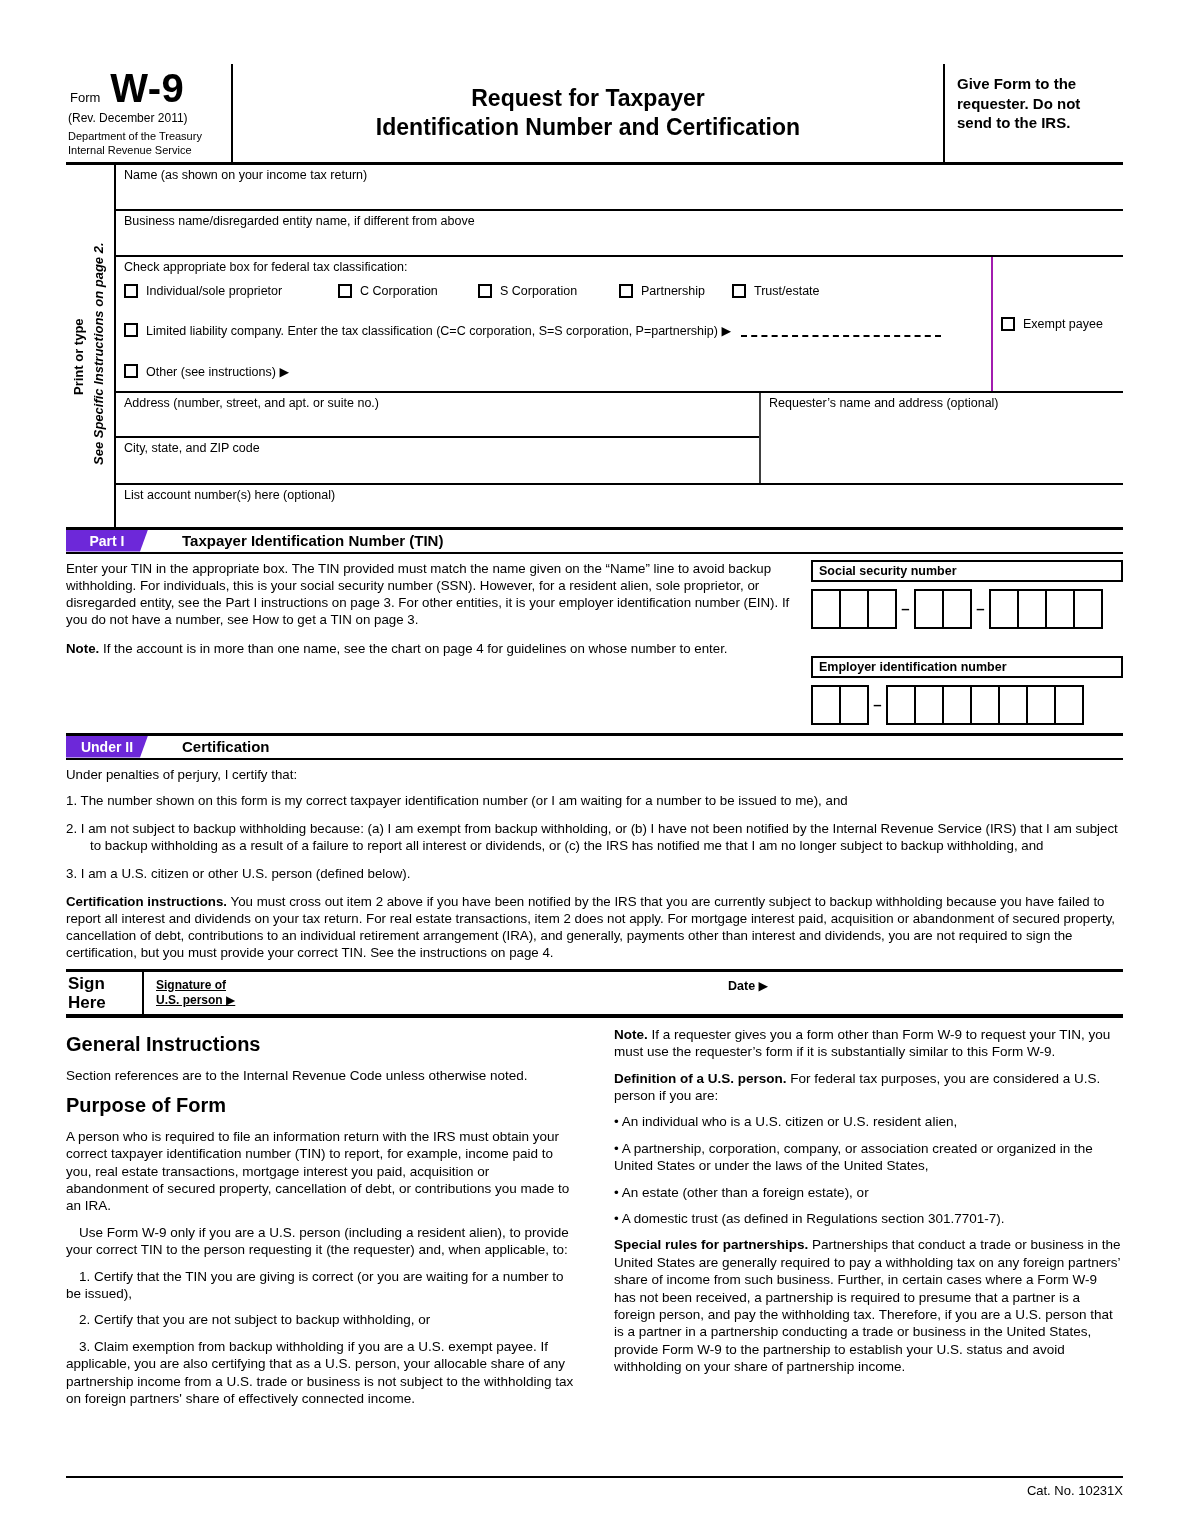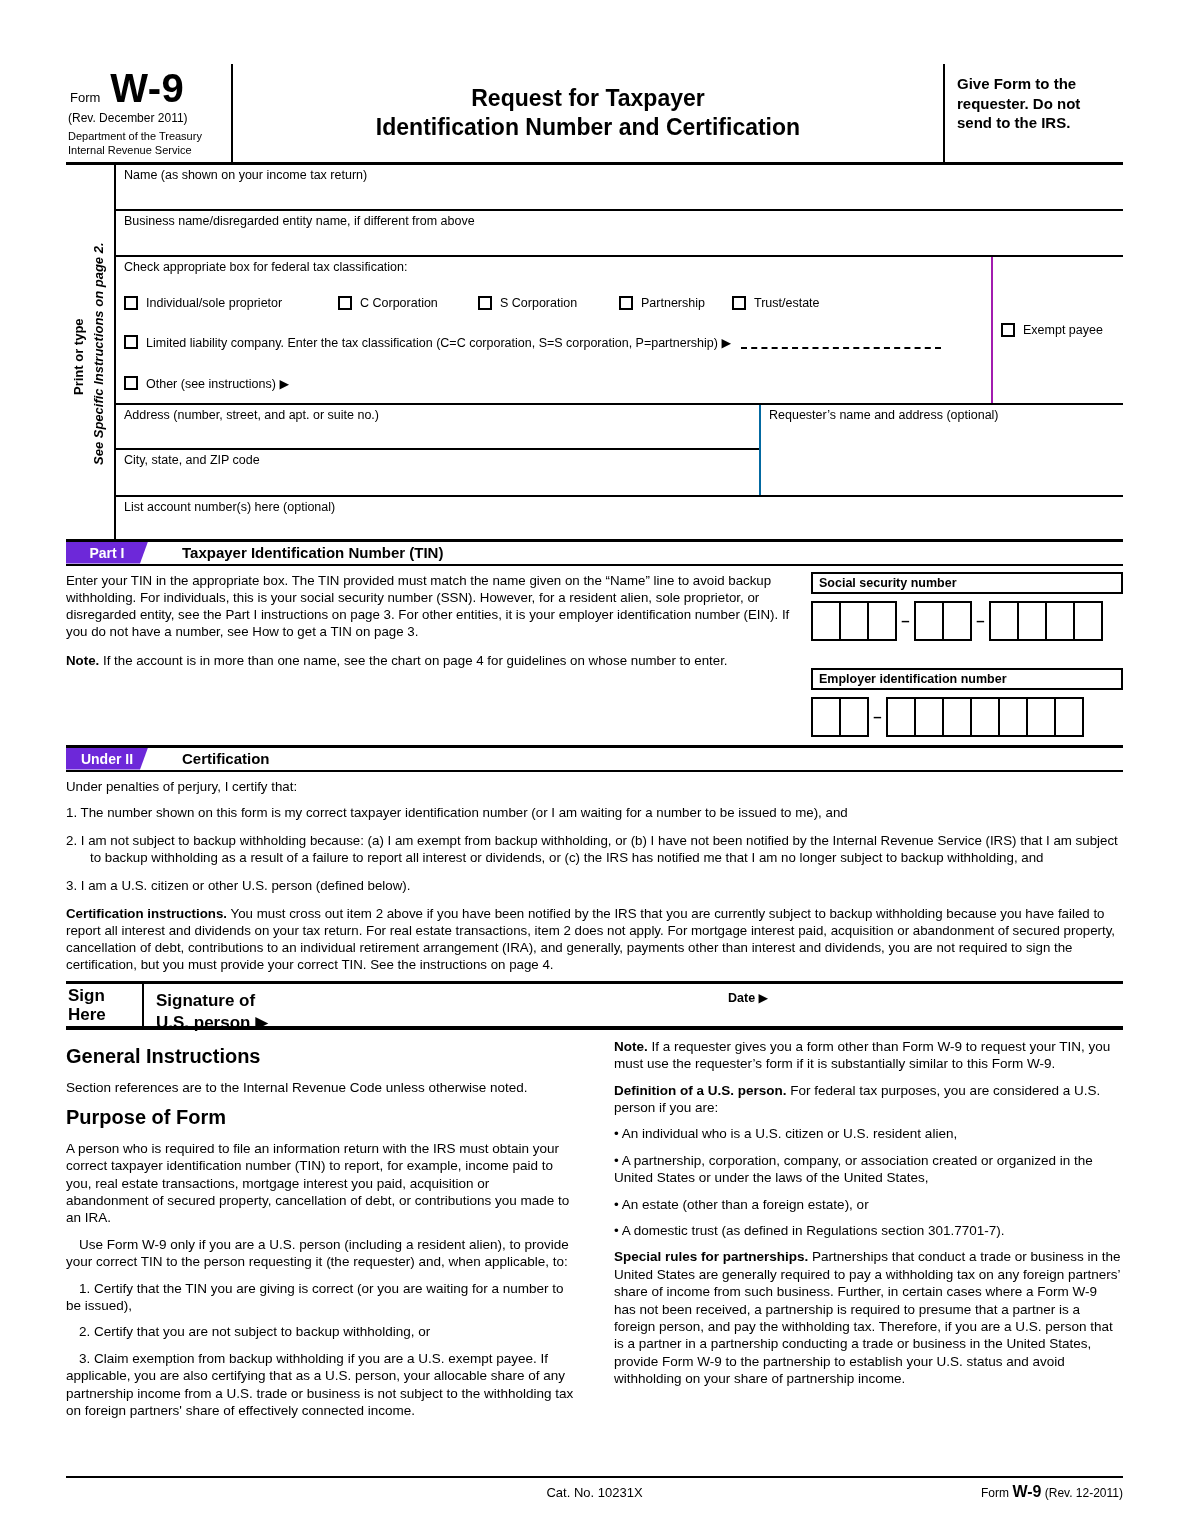--- a/index.html
+++ b/index.html
@@ -34,32 +34,32 @@
   .fields { flex:1; border-left:2px solid #000; }
   .frow { border-bottom:2px solid #000; padding:3px 8px; font-size:12.5px; }
   .row-input { height:46px; }
 
   .cls-block { display:flex; border-bottom:2px solid #000;gap:29px; }
   .cls-main { flex:1; padding:3px 8px 12px; }
   .exempt-cell { width:132px; border-left:2px solid #a21caf; display:flex; align-items:center;
                  gap:8px; padding:0 4px 0 8px; font-size:12.5px; }
   .cb { width:14px; height:14px; border:2px solid #000; display:inline-block; flex:none; background:#fff; }
   .cb-row { display:flex; align-items:center; font-size:12.5px; }
-  .cb-row1 { margin-top:22px; }
+  .cb-row1 { margin-top:10px; }
   .cb-item { display:flex; align-items:center; gap:8px; }
   .w1 { width:214px; } .w2 { width:140px; } .w3 { width:141px; } .w4 { width:113px; }
   .cb-llc { margin-top:25px; }
   .dash-line { flex:1; max-width:200px; border-bottom:2px dashed #000; height:14px; margin:0 2px 0 10px; }
   .cb-other { margin-top:26px; }
 
   .addr-block { display:flex; border-bottom:2px solid #000; }
   .addr-left { flex:1; display:flex; flex-direction:column; }
   .addr-row { height:45px; padding:3px 8px; font-size:12.5px; }
   .addr-row1 { border-bottom:2px solid #000; }
-  .requester-cell { width:364px; border-left:2px solid #0369a1; padding:3px 8px; font-size:12.5px; }
+  .requester-cell { width:364px; border-left:2px solid #404040; padding:3px 8px; font-size:12.5px; }
   .row-account { height:42px; border-bottom:0; }
 
   
   .part-bar { display:flex; align-items:center; border-bottom:2px solid #000; }
   .part-badge { background:#6d28d9; color:#fff; font-weight:700; font-size:14px;
                 width:82px; text-align:center; padding:3px 0;
                 clip-path:polygon(0 0,100% 0,calc(100% - 8px) 100%,0 100%); }
   .part-title { font-weight:700; font-size:15px; margin-left:34px; }
 
   
@@ -79,21 +79,21 @@
   .p2-wrap { border-bottom:3px solid #000; padding:5px 0 2px; font-size:13.3px; line-height:1.28; }
   .p2-intro { margin:1px 0 9px; }
   .p2-item { padding-left:24px; text-indent:-24px; margin:0 0 11px; }
   .p2-cert { margin:1px 0 6px; }
 
   
   .sign-row { display:flex; border-bottom:4px solid #000; height:46px; }
   .sign-here { width:78px; border-right:2px solid #000; font-size:17px; font-weight:700;
                line-height:1.12; padding:2px 0 0 2px; }
   .sign-fields { flex:1; display:flex; align-items:flex-start; padding:6px 0 0 12px; }
-  .sig-label { width:572px; font-size:17px; font-weight:700; line-height:1.3; }
+  .sig-label { width:572px; font-size:12px; font-weight:700; line-height:1.3;text-decoration:underline; }
   .date-label { font-size:12.5px; font-weight:700; }
 
   
   .instructions { display:flex; gap:40px; padding-top:8px; }
   .icol { width:508px; font-size:13.5px; line-height:1.29; }
   .icol h2 { font-size:20px; font-weight:700; margin:6px 0 9px; }
   .icol p { margin:0 0 9px; }
   .pindent { text-indent:13px; }
 
   
@@ -300,19 +300,14 @@
         <p>• A domestic trust (as defined in Regulations section 301.7701-7).</p>
         <p><b>Special rules for partnerships.</b> <span>Partnerships that conduct a trade or business in the United States are generally required to pay a withholding tax on any foreign partners’ share of income from such business. Further, in certain cases where a Form W-9 has not been received, a partnership is required to presume that a partner is a foreign person, and pay the withholding tax. Therefore, if you are a U.S. person that is a partner in a partnership conducting a trade or business in the United States, provide Form W-9 to the partnership to establish your U.S. status and avoid withholding on your share of partnership income.</span></p>
       </div>
     </div>
 
   </div>
 
   <div class="footer">
     <span class="footer-spacer"></span>
     <span class="footer-cat">Cat. No. 10231X</span>
-    <span class="footer-right">
-      <span>Form</span>
-      <span class="f-w9">W-9</span>
-      <span>(Rev. 12-2011)</span>
-    </span>
   </div>
 </div>
 
 </body></html>

